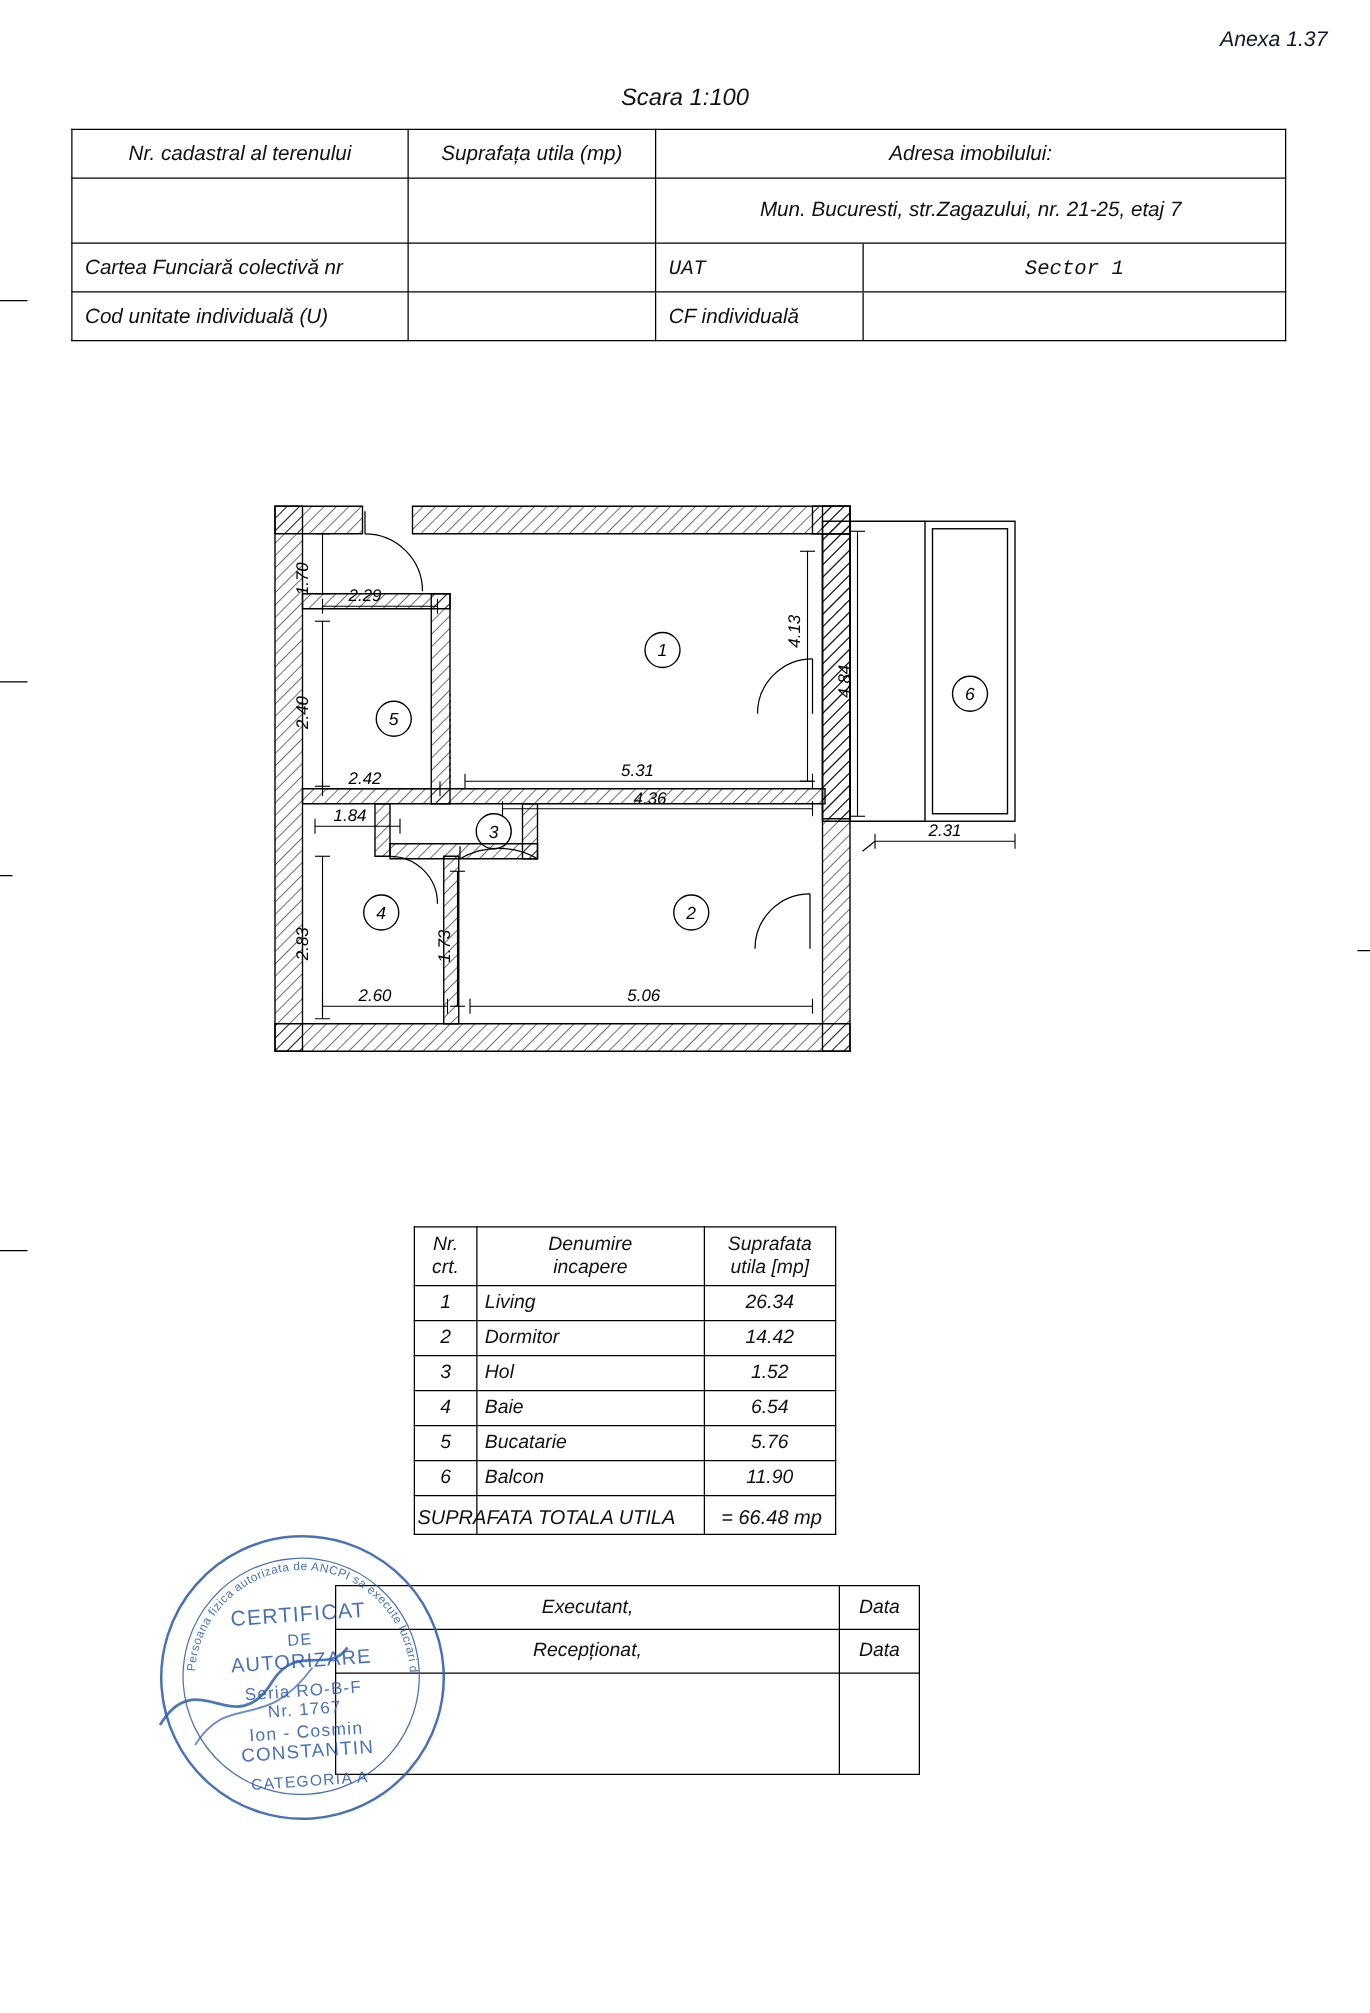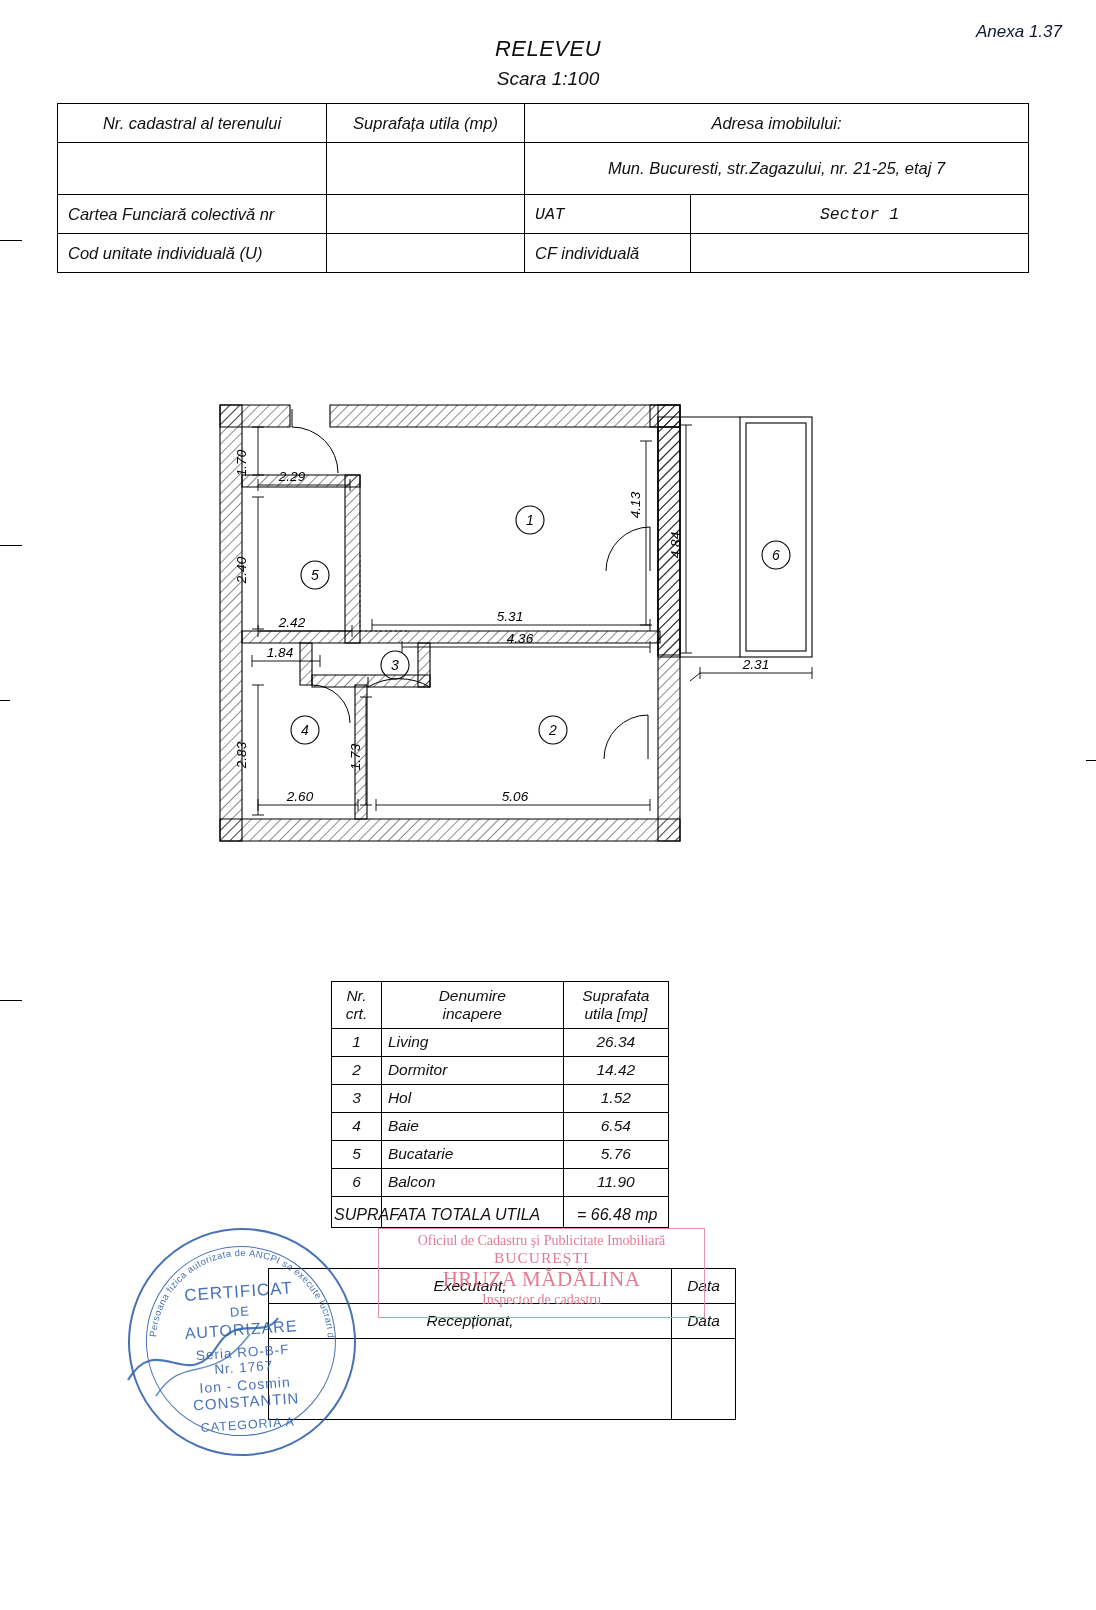--- a/index.html
+++ b/index.html
@@ -217,21 +217,20 @@
 
 <div class="page">
 
   <div class="tick" style="left:0;top:240px;width:22px;height:1.2px;"></div>
   <div class="tick" style="left:0;top:545px;width:22px;height:1.2px;"></div>
   <div class="tick" style="left:0;top:700px;width:10px;height:1.2px;"></div>
   <div class="tick" style="left:0;top:1000px;width:22px;height:1.2px;"></div>
   <div class="tick" style="left:1086px;top:760px;width:10px;height:1.2px;"></div>
 
   <div class="anexa">Anexa 1.37</div>
-  <div class="doc-title">RELEVEU</div>
   <div class="doc-scale">Scara 1:100</div>
 
   <table class="info-table">
     <tbody>
         <tr>
       <td class="c-center" style="width:248px;">Nr. cadastral al terenului</td>
       <td class="c-center" style="width:177px;">Suprafața utila (mp)</td>
       <td class="c-center">Adresa imobilului:</td>
     </tr>
     <tr class="h-tall">
@@ -524,20 +523,14 @@
       <div class="l7">CONSTANTIN</div>
       <div class="l8">CATEGORIA   A</div>
     </div>
   </div>
 
   <svg class="stamp-sign" viewBox="0 0 170 110">
     <path d="M10 80 C40 30, 70 95, 100 45 C120 14, 145 40, 160 18" fill="none" stroke="#2f5fae" stroke-width="2.2" opacity=".85"></path>
     <path d="M38 96 C66 52, 92 88, 132 34" fill="none" stroke="#2f5fae" stroke-width="1.6" opacity=".7"></path>
   </svg>
 
-  <div class="stamp-rect">
-    <div class="r1">Oficiul de Cadastru şi Publicitate Imobiliară</div>
-    <div class="r2">BUCUREŞTI</div>
-    <div class="r3">HRUZA MĂDĂLINA</div>
-    <div class="r4">Inspector de cadastru</div>
-  </div>
 
 </div>
 
 </body></html>

